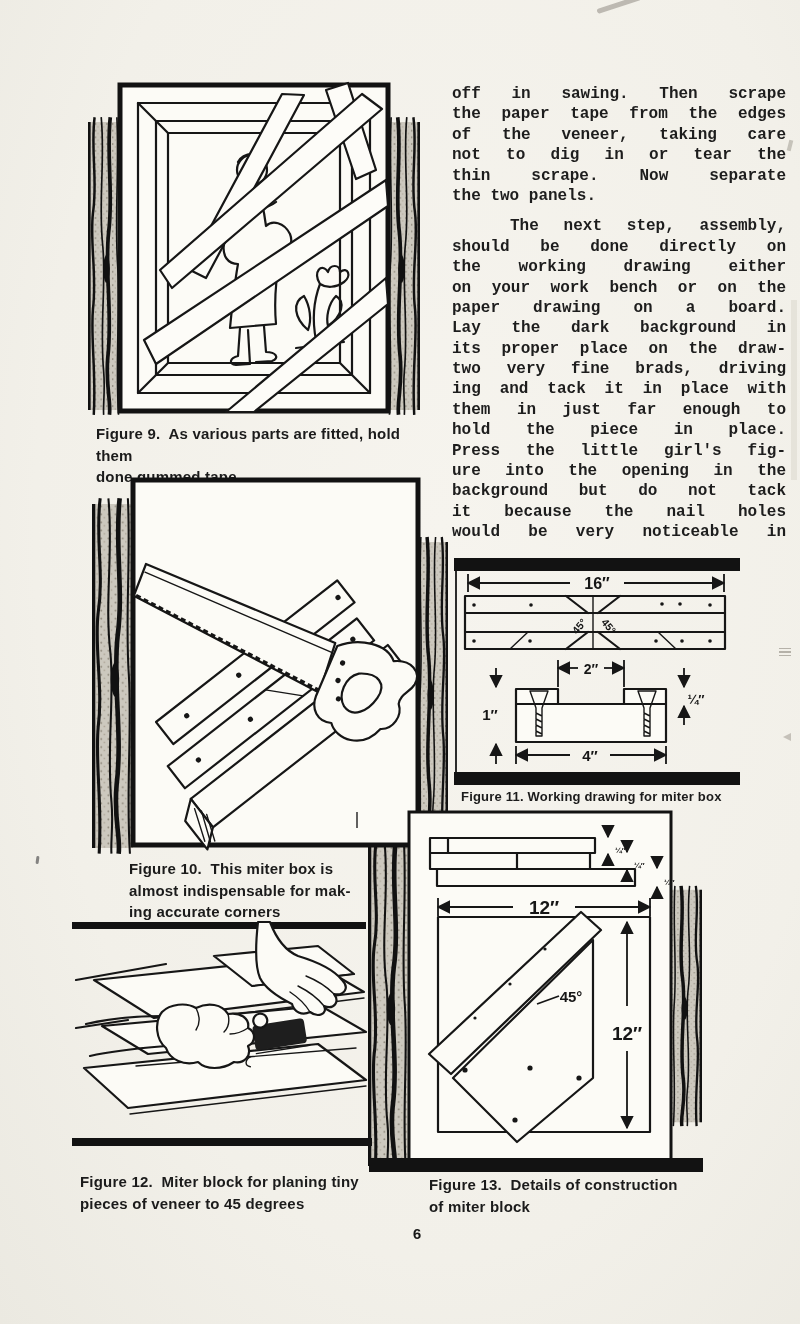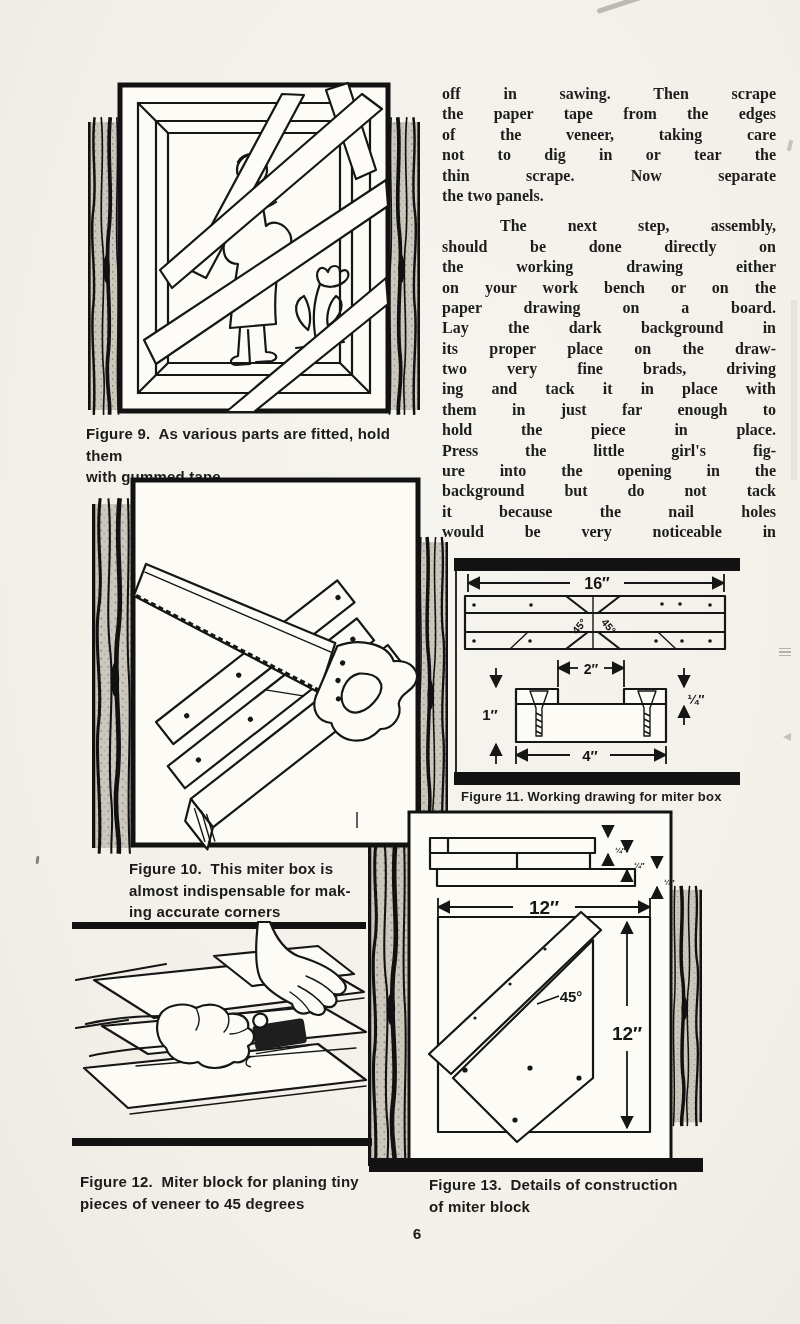--- a/index.html
+++ b/index.html
@@ -1,21 +1,21 @@
 <!DOCTYPE html>
 <html><head>
 <meta charset="utf-8">
 <style>
   html,body{margin:0;padding:0;background:#e8e6df;}
   .page{position:relative;width:800px;height:1324px;overflow:hidden;color:#161616;
         background:radial-gradient(ellipse at 55% 40%, #f6f4ee 0%, #f2f0e9 65%, #ebe9e1 100%);
         font-family:"Liberation Sans",sans-serif;}
   
-  .article{position:absolute;left:442px;top:84px;width:334px;
-           font-family:Liberation Serif, serif;font-weight:700;
+  .article{position:absolute;left:452px;top:84px;width:334px;
+           font-family:Liberation Mono, monospace;font-weight:700;
            font-size:16px;line-height:20.4px;color:#1d1d1d;}
   .article .ln{text-align:justify;text-align-last:justify;height:20.4px;overflow:visible;}
   .article .nj{text-align-last:left;}
   .article .ind{padding-left:58px;box-sizing:border-box;margin-top:10px;}
   
   .caption{position:absolute;font-weight:700;font-size:15px;line-height:21.5px;
            letter-spacing:.2px;color:#1b1b1b;}
   .cap11{font-size:13px;line-height:18px;}
   .pagenum{position:absolute;left:404px;top:1227px;width:26px;text-align:center;
            font-family:"Liberation Mono",monospace;font-weight:700;font-size:15px;}
@@ -107,23 +107,23 @@
     </g>
     <g fill="#fdfcf8" stroke="#161616" stroke-width="2.2" stroke-linejoin="round">
       <polygon points="208,8 230,1 258,88 238,97"></polygon>
       <polygon points="164,12 186,13 88,196 70,187"></polygon>
       <polygon points="244,12 264,27 54,206 42,188"></polygon>
       <polygon points="268,98 270,124 38,282 26,258"></polygon>
       <polygon points="268,196 270,222 136,330 108,330"></polygon>
     </g>
   </svg>
 
-  <div class="caption" style="left:86px;top:423px;width:332px">
+  <div class="caption" style="left:96px;top:423px;width:332px">
     <div>Figure 9.&nbsp; As various parts are fitted, hold them</div>
-    <div>with gummed tape</div>
+    <div>done gummed tape</div>
   </div>
 
   <div class="article">
     <div class="ln">off in sawing. Then scrape</div>
     <div class="ln">the paper tape from the edges</div>
     <div class="ln">of the veneer, taking care</div>
     <div class="ln">not to dig in or tear the</div>
     <div class="ln">thin scrape. Now separate</div>
     <div class="ln nj">the two panels.</div>
     <div class="ln ind">The next step, assembly,</div>

